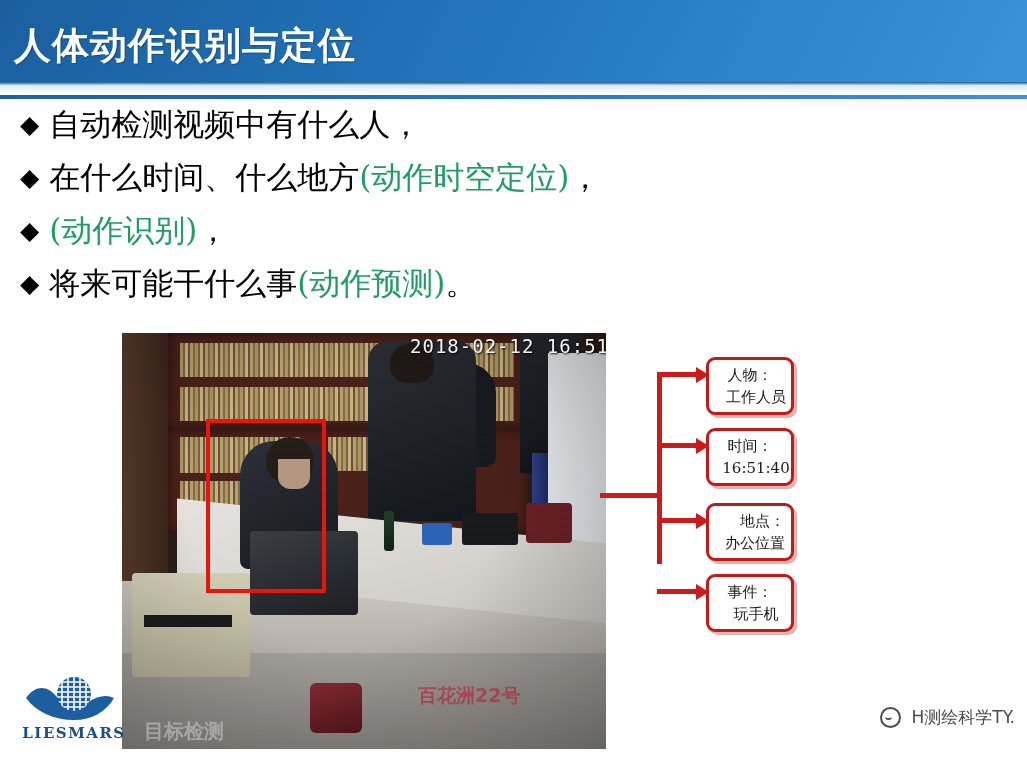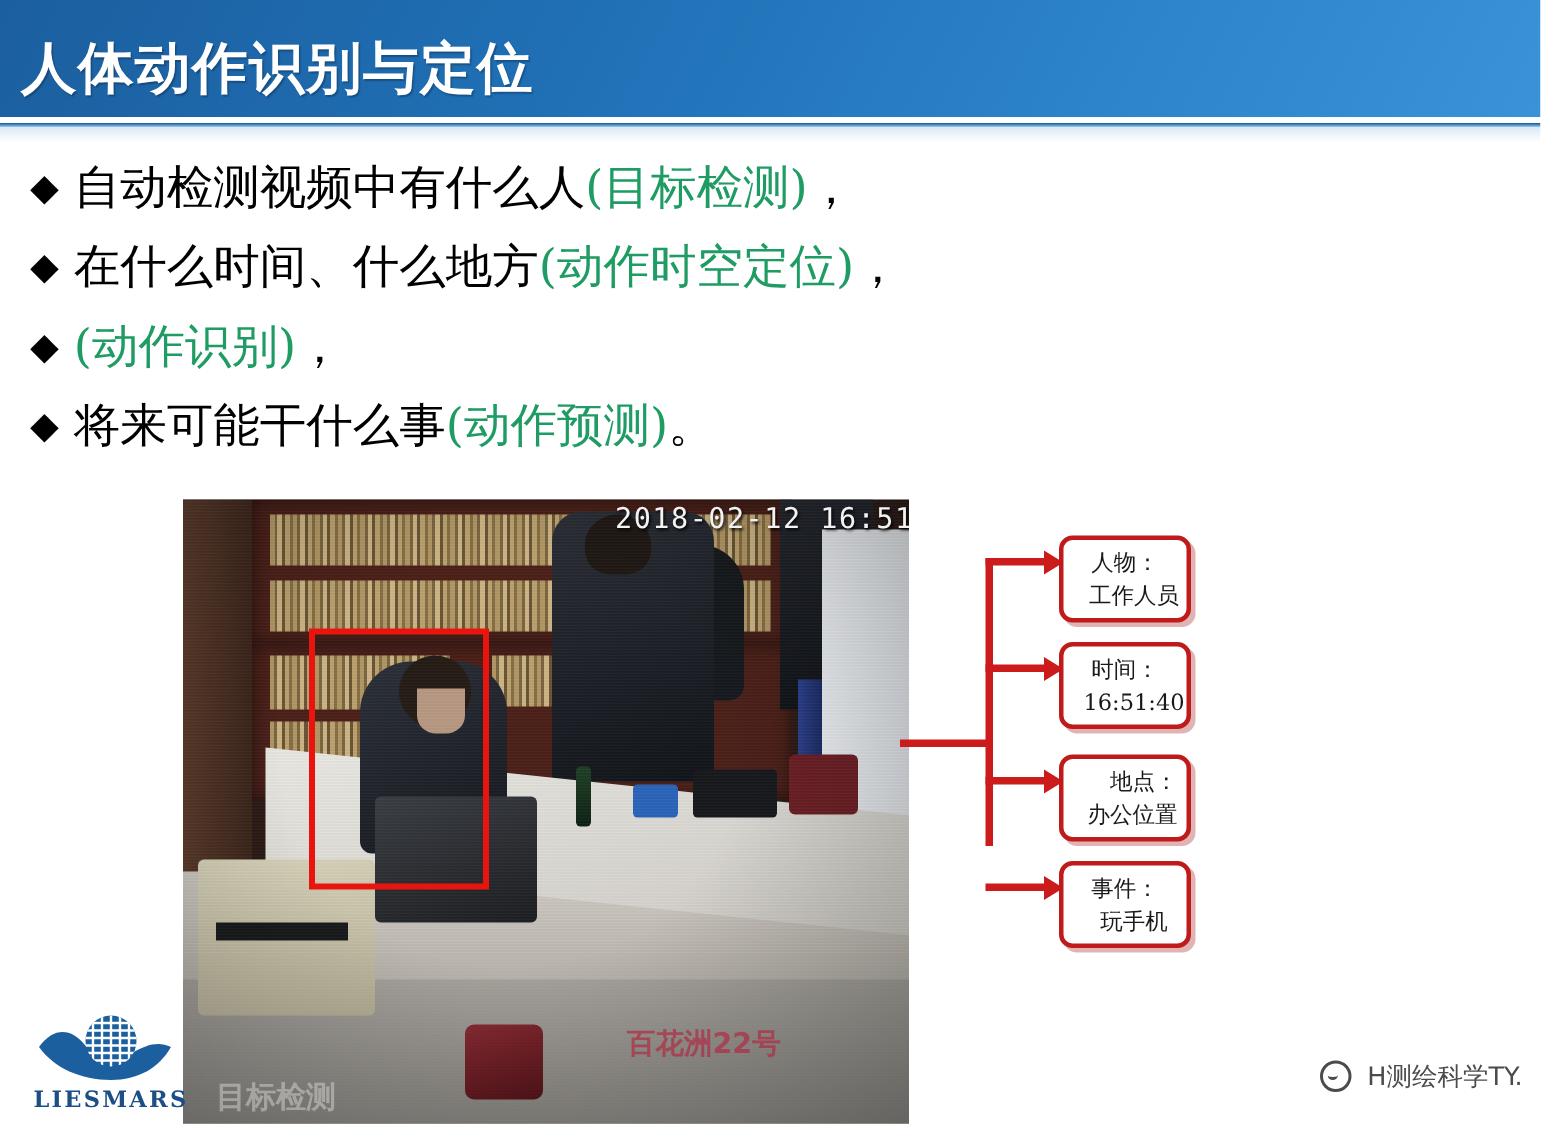--- a/index.html
+++ b/index.html
@@ -13,21 +13,21 @@
     position: relative;
     overflow: hidden;
     font-family: "Liberation Serif", "DejaVu Serif", serif;
   }
 
   
   .banner {
     position: absolute;
     left: 0; top: 0;
     width: 1027px;
-    height: 78px;
+    height: 99px;
     background: linear-gradient(118deg, #1b5f9f 0%, #2070b6 38%, #2d84c9 72%, #3a93d6 100%);
   }
   .banner-title {
     position: absolute;
     left: 14px;
     top: 26px;
     font-family: "DejaVu Sans", "Liberation Sans", sans-serif;
     font-weight: bold;
     font-size: 37px;
     line-height: 40px;
@@ -409,21 +409,20 @@
   <div class="banner-title">人体动作识别与定位</div>
 </div>
 <div class="banner-underline"></div>
 <div class="banner-glow"></div>
 
 <div class="bullets">
 
   <div class="bullet-line">
     <span class="bullet-mark">◆</span>
     <span class="bullet-text">自动检测视频中有什么人</span>
-    <span class="bullet-tag">(目标检测)</span>
     <span class="bullet-tail">，</span>
   </div>
 
   <div class="bullet-line">
     <span class="bullet-mark">◆</span>
     <span class="bullet-text">在什么时间、什么地方</span>
     <span class="bullet-tag">(动作时空定位)</span>
     <span class="bullet-tail">，</span>
   </div>
 

